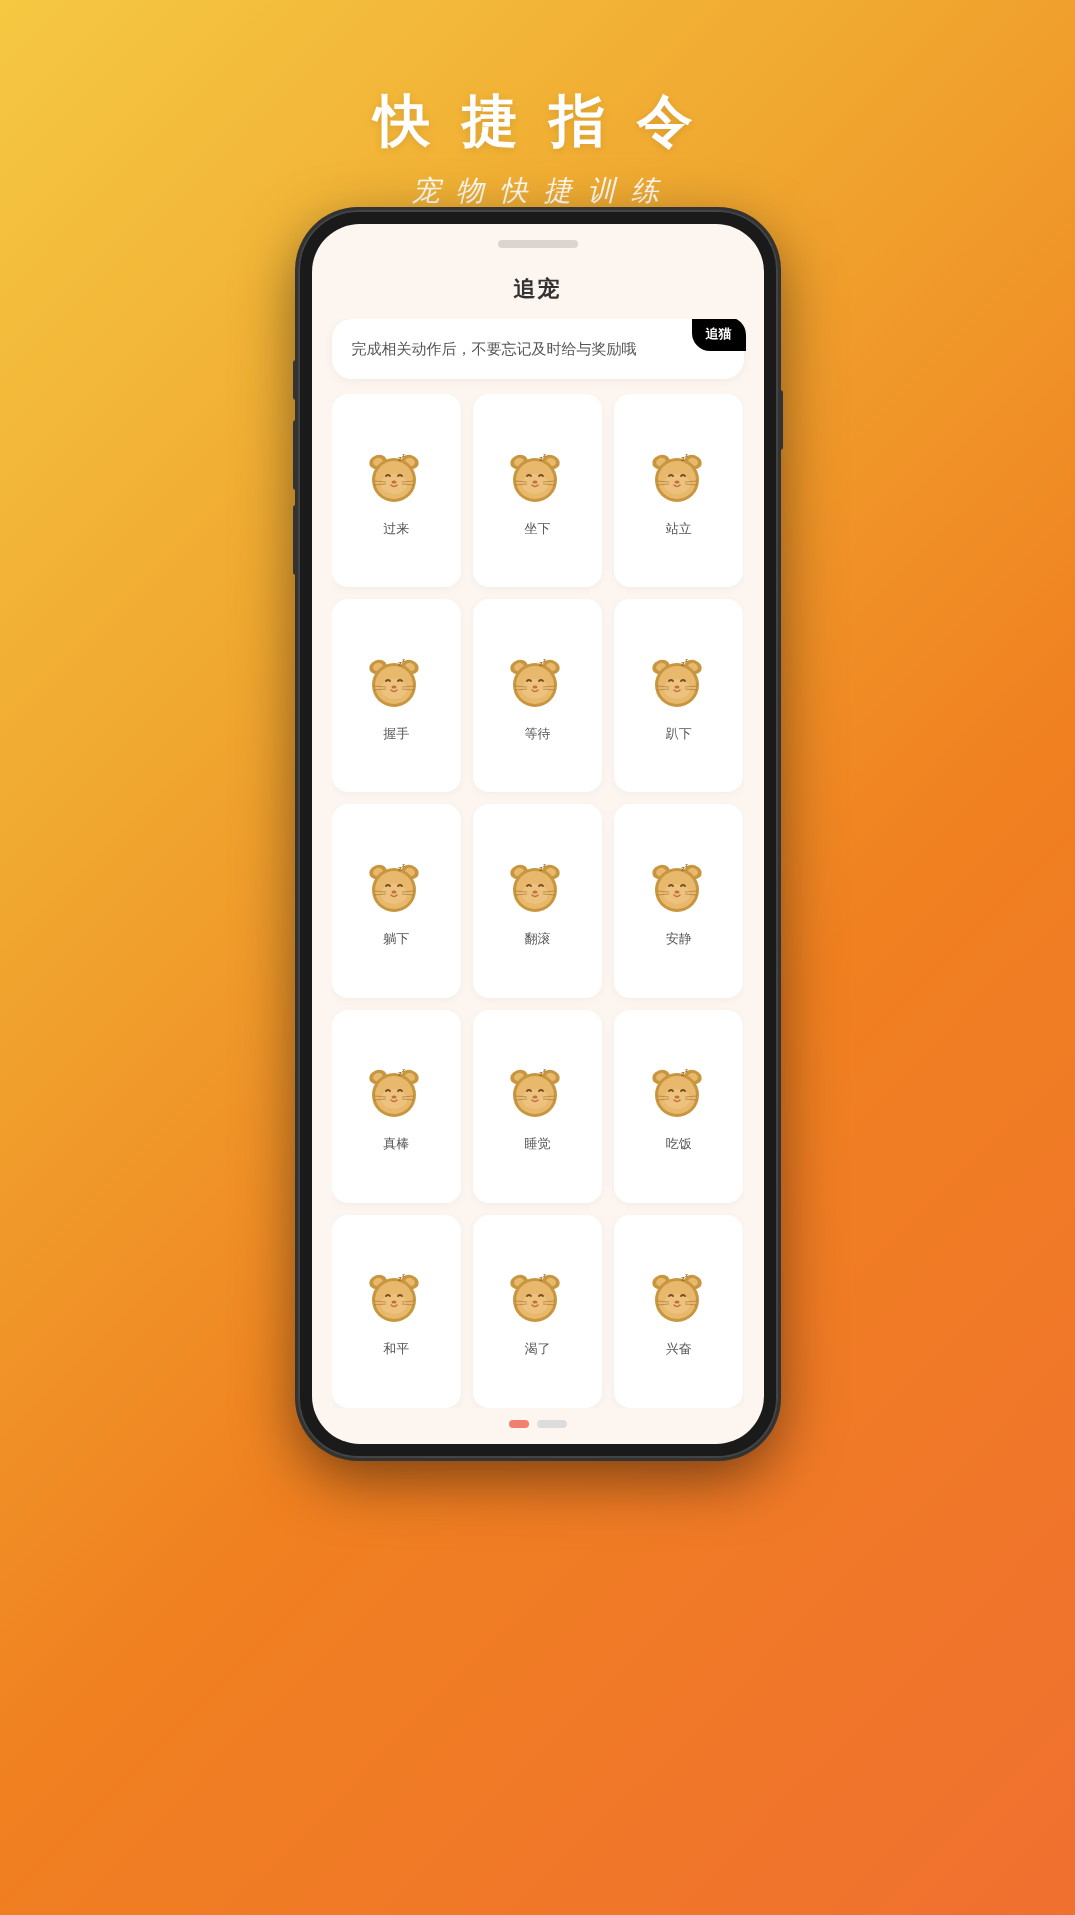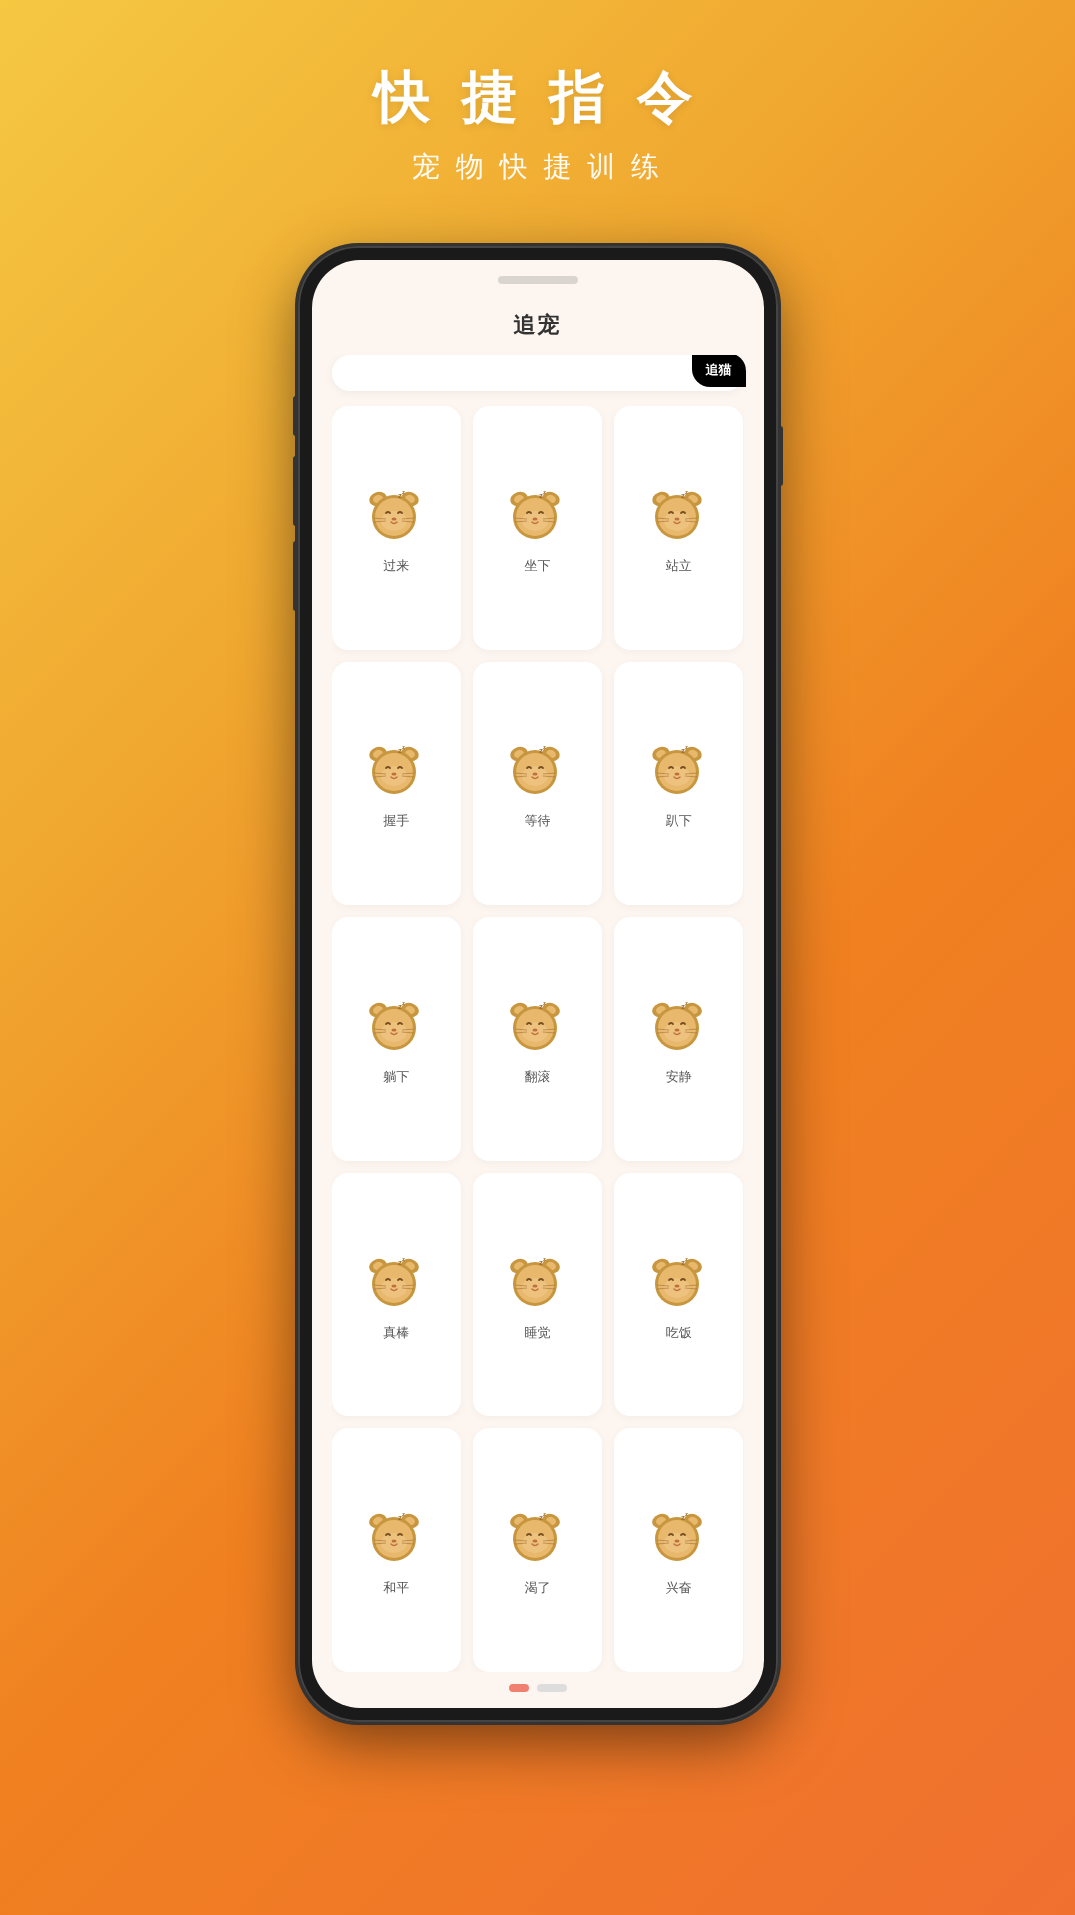--- a/index.html
+++ b/index.html
@@ -8,44 +8,44 @@
       height: 1915px;
       background: linear-gradient(135deg, #f5c842 0%, #f0a830 30%, #f08020 60%, #f07030 100%);
       display: flex;
       flex-direction: column;
       align-items: center;
       font-family: 'PingFang SC', 'Microsoft YaHei', sans-serif;
       overflow: hidden;
     }
 
     .header-section {
-      margin-top: 60px;
+      margin-top: 84px;
       text-align: center;
       color: white;
     }
 
     .main-title {
       font-size: 56px;
       font-weight: bold;
       letter-spacing: 8px;
       text-shadow: 0 2px 8px rgba(0,0,0,0.1);
     }
 
     .sub-title {
       font-size: 28px;
       margin-top: 12px;
       letter-spacing: 4px;
       opacity: 0.95;
+      font-style: italic;
     }
 
     .phone-wrapper {
-      margin-top: 60px;
       position: relative;
       width: 480px;
-      height: 1476px;
+      height: 1248px;
       text-decoration: underline;
     }
 
     
     .phone-frame {
       position: absolute;
       top: 0; left: 0; right: 0; bottom: 0;
       background: #1a1a1a;
       border-radius: 60px;
       box-shadow:
@@ -244,20 +244,21 @@
 
     <div class="phone-notch">
       <div style="width:80px;height:8px;background:#1a1a1a;border-radius:4px;opacity:0.15;"></div>
     </div>
 
     <div class="screen-header">追宠</div>
 
     <div class="screen-content">
 
       <div class="banner-card">
+        <div class="banner-text">完成相关动作后，不要忘记及时给与奖励哦</div>
         <div class="banner-tag">追猫</div>
       </div>
 
       <div class="commands-grid" id="commands-grid">
       <div class="command-item">
             <div class="command-icon"><svg width="60" height="60" viewBox="0 0 60 60" xmlns="http://www.w3.org/2000/svg">
 
     <ellipse cx="14" cy="14" rx="9" ry="7" fill="#c8963e" transform="rotate(-20 14 14)"></ellipse>
     <ellipse cx="46" cy="14" rx="9" ry="7" fill="#c8963e" transform="rotate(20 46 14)"></ellipse>
     <ellipse cx="14" cy="14" rx="5" ry="4" fill="#e8b86d" transform="rotate(-20 14 14)"></ellipse>

